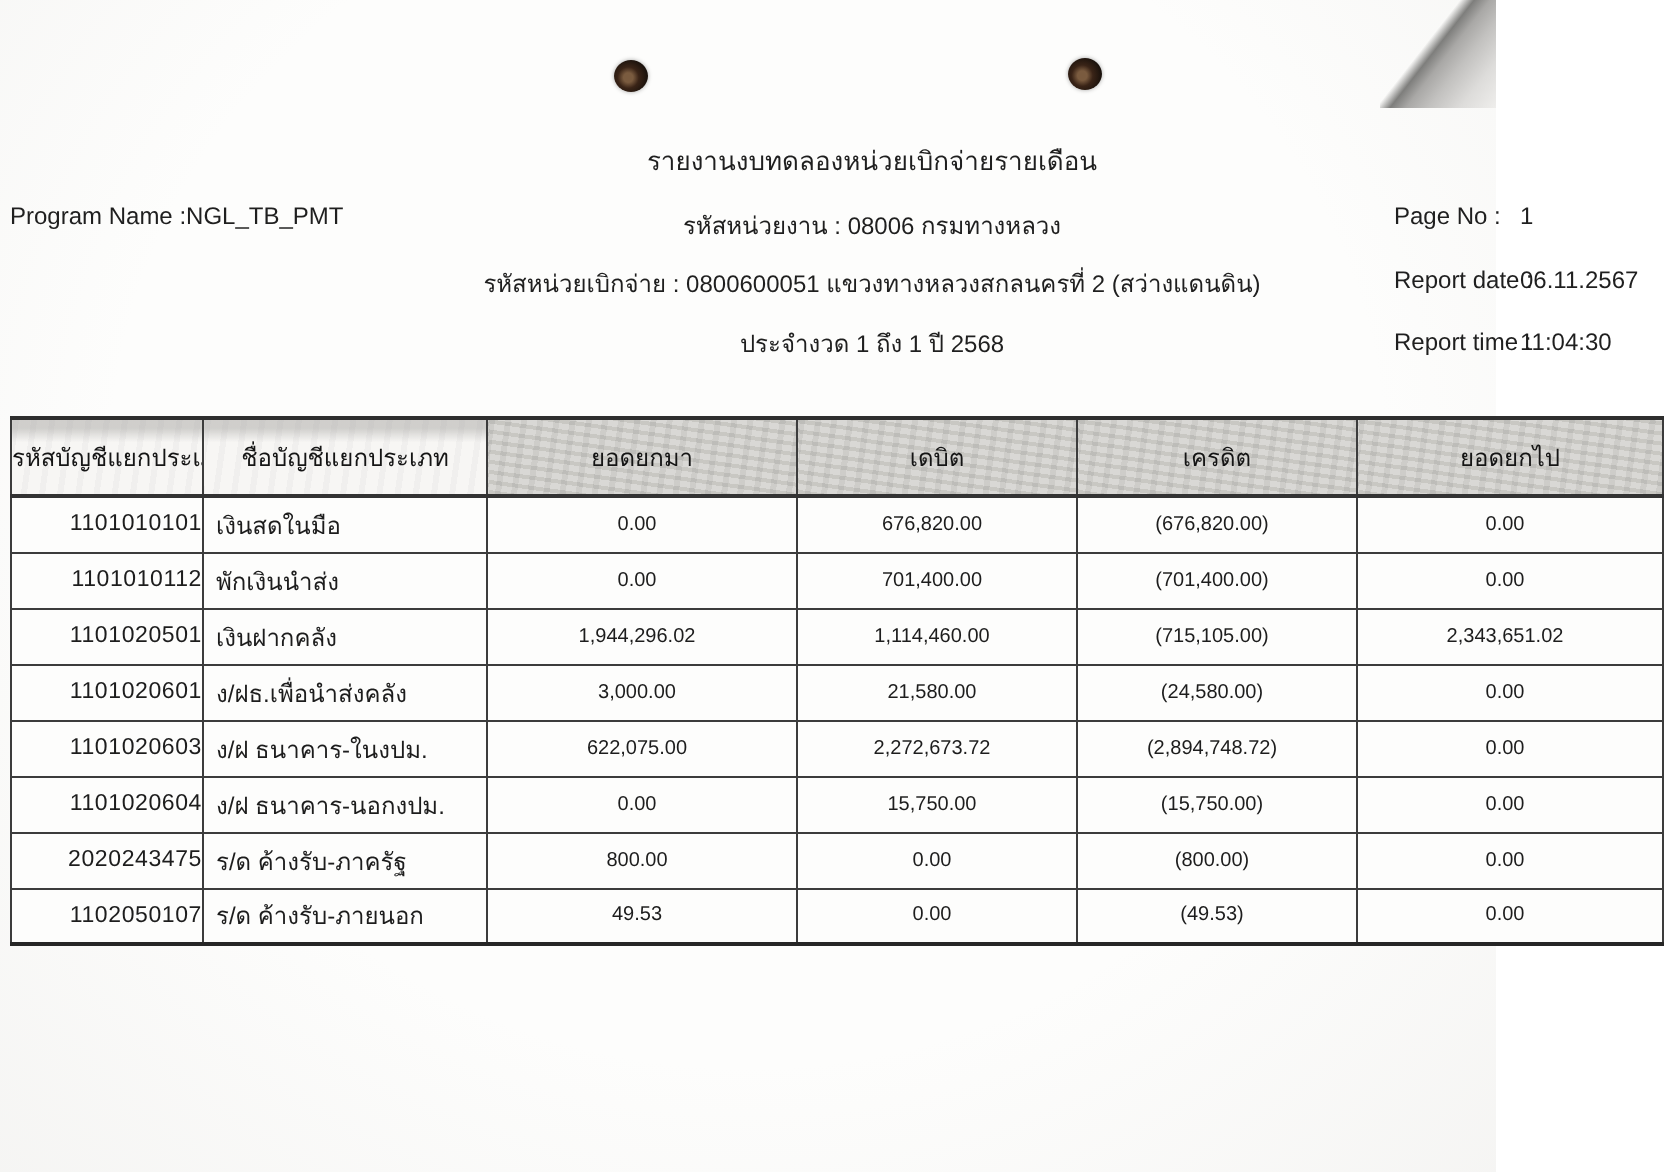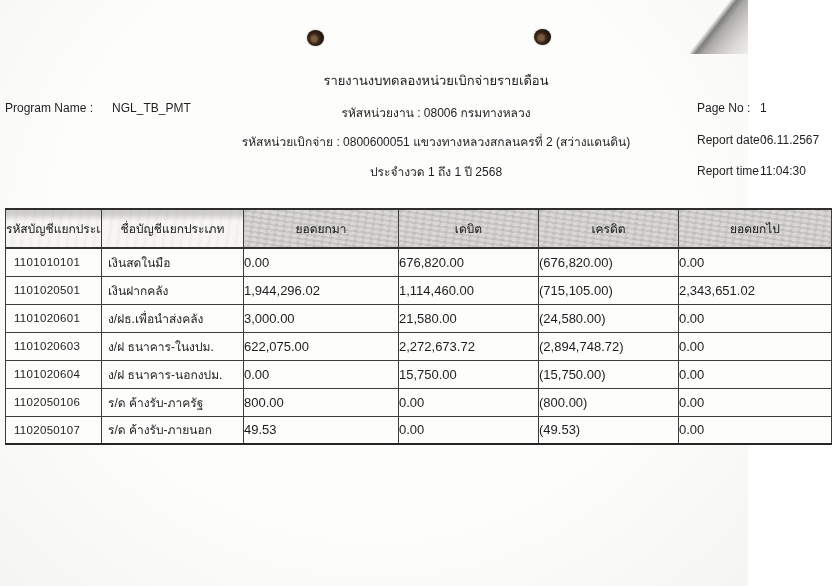--- a/index.html
+++ b/index.html
@@ -43,21 +43,21 @@
   .disburse-line { top: 132px; }
   .period-line   { top: 162px; }
   .left-info  { left: 5px; }
   .program-line  { top: 101px; }
   .username-line { top: 132px; }
   .ri-label { left: 697px; }
   .ri-value { left: 760px; }
   .pageno-y { top: 101px; }
   .rdate-y  { top: 133px; }
   .rtime-y  { top: 164px; }
-  .lbl { margin-right: 19px; text-align: center; }
+  .lbl { margin-right: 0; text-align: center; }
   
   table.tb {
     position: absolute;
     left: 5px; top: 208px;
     width: 826px;
     border-collapse: collapse;
     table-layout: fixed;
     font-size: 12px;
   }
   .tb th, .tb td {
@@ -76,23 +76,23 @@
       repeating-linear-gradient(98deg, rgba(95,95,90,.10)    0 3px, rgba(255,255,255,0)   3px 8px),
       #d7d6d2;
   }
   .tb th.light {
     background:
       linear-gradient(180deg, rgba(160,159,155,.45) 0 4px, rgba(255,255,255,0) 30%),
       repeating-linear-gradient(98deg, rgba(120,120,115,.05) 0 3px, rgba(255,255,255,0) 3px 9px),
       #f7f6f4;
   }
   .tb td { height: 28px; vertical-align: middle; color: #1d1d1d; background: #fdfdfc; }
-  .tb td.c-code { text-align: left;  padding-left: 8px;  font-size: 11.5px; letter-spacing: .3px; }
+  .tb td.c-code { text-align: right;  padding-left: 8px;  font-size: 11.5px; letter-spacing: .3px; }
   .tb td.c-name { text-align: left;  padding-left: 6px; margin-left: 19px; }
-  .tb td.c-num  { text-align: left; padding-right: 5px; font-size: 13px; }
+  .tb td.c-num  { text-align: center; padding-right: 5px; font-size: 10px; }
   .tb { border-top: 2px solid #2e2e2e; }
   .tb thead th { border-top: 2px solid #2e2e2e; border-bottom: 2px solid #333; }
   .tb tr:last-child td { border-bottom: 2px solid #262626; }
 </style>
 </head>
 <body>
 
 <div class="paper">
 
   <div class="punch-hole hole-left"></div>
@@ -137,20 +137,28 @@
     <tbody id="tb-body">
         <tr>
           <td class="c-code">1101010101</td>
           <td class="c-name">เงินสดในมือ</td>
           <td class="c-num">0.00</td>
           <td class="c-num">676,820.00</td>
           <td class="c-num">(676,820.00)</td>
           <td class="c-num">0.00</td>
         </tr>
         <tr>
+          <td class="c-code">1101010112</td>
+          <td class="c-name">พักเงินนำส่ง</td>
+          <td class="c-num">0.00</td>
+          <td class="c-num">701,400.00</td>
+          <td class="c-num">(701,400.00)</td>
+          <td class="c-num">0.00</td>
+        </tr>
+        <tr>
           <td class="c-code">1101020501</td>
           <td class="c-name">เงินฝากคลัง</td>
           <td class="c-num">1,944,296.02</td>
           <td class="c-num">1,114,460.00</td>
           <td class="c-num">(715,105.00)</td>
           <td class="c-num">2,343,651.02</td>
         </tr>
         <tr>
           <td class="c-code">1101020601</td>
           <td class="c-name">ง/ฝธ.เพื่อนำส่งคลัง</td>
@@ -169,21 +177,21 @@
         </tr>
         <tr>
           <td class="c-code">1101020604</td>
           <td class="c-name">ง/ฝ ธนาคาร-นอกงปม.</td>
           <td class="c-num">0.00</td>
           <td class="c-num">15,750.00</td>
           <td class="c-num">(15,750.00)</td>
           <td class="c-num">0.00</td>
         </tr>
         <tr>
-          <td class="c-code">1102050106</td>
+          <td class="c-code">2020243475</td>
           <td class="c-name">ร/ด ค้างรับ-ภาครัฐ</td>
           <td class="c-num">800.00</td>
           <td class="c-num">0.00</td>
           <td class="c-num">(800.00)</td>
           <td class="c-num">0.00</td>
         </tr>
         <tr>
           <td class="c-code">1102050107</td>
           <td class="c-name">ร/ด ค้างรับ-ภายนอก</td>
           <td class="c-num">49.53</td>

